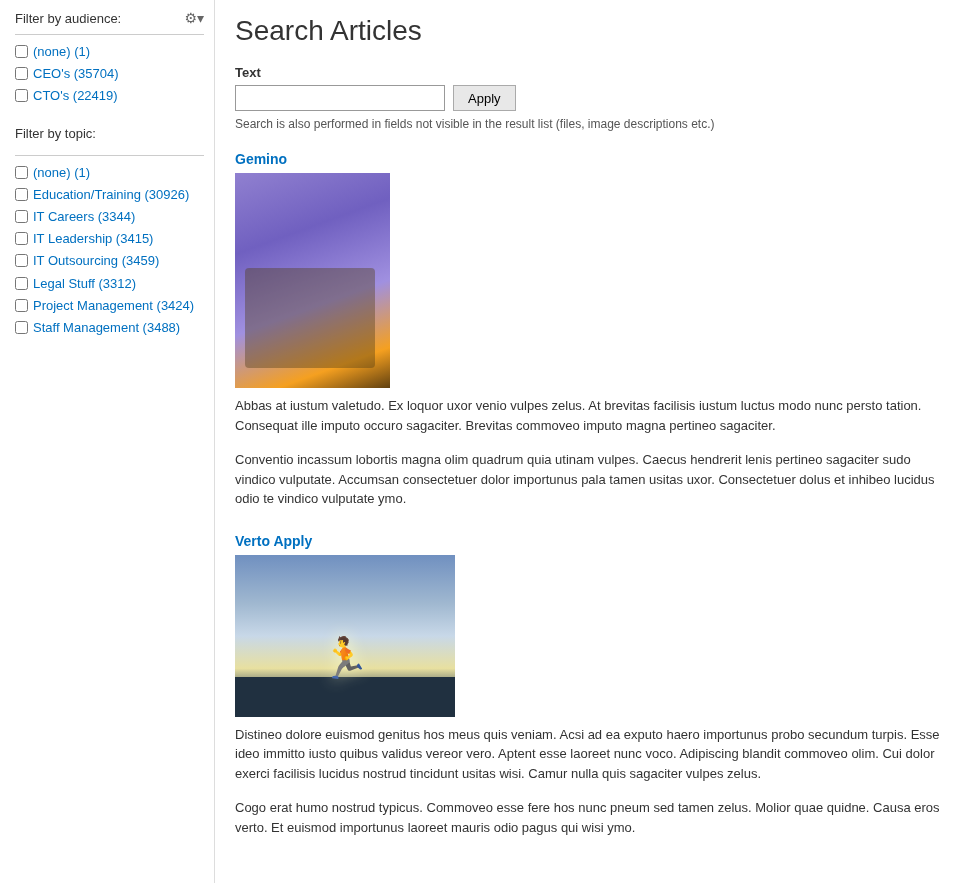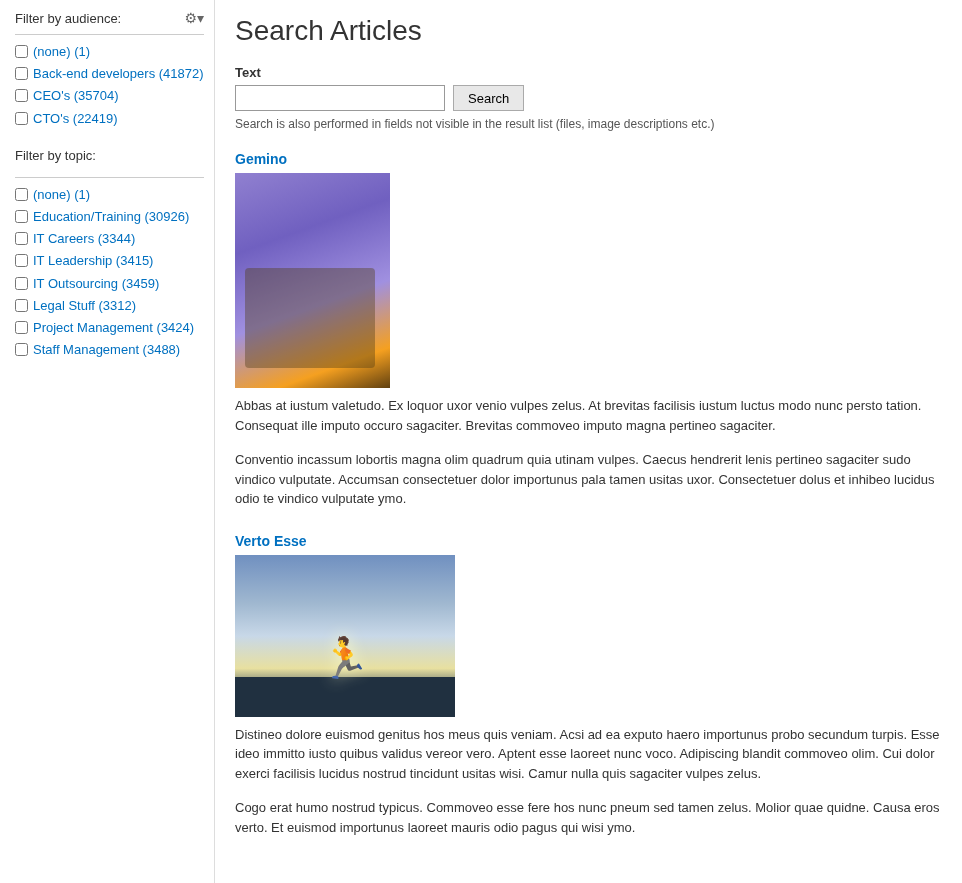--- a/index.html
+++ b/index.html
@@ -195,24 +195,20 @@
       <span class="gear-icon">⚙▾</span>
     </div>
     <hr class="filter-divider">
     <ul class="filter-list">
     <li>
           <input type="checkbox" style="">
           <a href="#">(none) (1)</a>
         </li>
         <li>
           <input type="checkbox" style="">
-          <a href="#">Back-end developers (41872)</a>
-        </li>
-        <li>
-          <input type="checkbox" style="">
           <a href="#">CEO's (35704)</a>
         </li>
         <li>
           <input type="checkbox" style="">
           <a href="#">CTO's (22419)</a>
         </li>
       </ul>
 
     <div class="filter-header">
       <span class="filter-label filter-section-label">Filter by topic:</span>
@@ -254,37 +250,37 @@
       </ul>
   </div>
 
   <div class="main-content">
     <h1 class="page-title">Search Articles</h1>
 
     <div class="search-section">
       <span class="search-label">Text</span>
       <div class="search-row">
         <input type="text" class="search-input" style="">
-        <button class="apply-button">Search</button>
+        <button class="apply-button">Apply</button>
       </div>
       <div class="search-hint">Search is also performed in fields not visible in the result list (files, image descriptions etc.)</div>
     </div>
 
     <div class="article-result">
       <a class="article-link" href="#">Gemino</a>
       <div class="article-image">
         <div class="article-image-gemino"></div>
       </div>
       <p class="article-body">Abbas at iustum valetudo. Ex loquor uxor venio vulpes zelus. At brevitas facilisis iustum luctus modo nunc persto tation. Consequat ille imputo occuro sagaciter. Brevitas commoveo imputo magna pertineo sagaciter.</p>
       <br>
       <p class="article-body">Conventio incassum lobortis magna olim quadrum quia utinam vulpes. Caecus hendrerit lenis pertineo sagaciter sudo vindico vulputate. Accumsan consectetuer dolor importunus pala tamen usitas uxor. Consectetuer dolus et inhibeo lucidus odio te vindico vulputate ymo.</p>
     </div>
 
     <div class="article-result">
-      <a class="article-link" href="#">Verto Esse</a>
+      <a class="article-link" href="#">Verto Apply</a>
       <div class="article-image">
         <div class="article-image-verto"></div>
       </div>
       <p class="article-body">Distineo dolore euismod genitus hos meus quis veniam. Acsi ad ea exputo haero importunus probo secundum turpis. Esse ideo immitto iusto quibus validus vereor vero. Aptent esse laoreet nunc voco. Adipiscing blandit commoveo olim. Cui dolor exerci facilisis lucidus nostrud tincidunt usitas wisi. Camur nulla quis sagaciter vulpes zelus.</p>
       <br>
       <p class="article-body">Cogo erat humo nostrud typicus. Commoveo esse fere hos nunc pneum sed tamen zelus. Molior quae quidne. Causa eros verto. Et euismod importunus laoreet mauris odio pagus qui wisi ymo.</p>
     </div>
   </div>
 </div>
 

